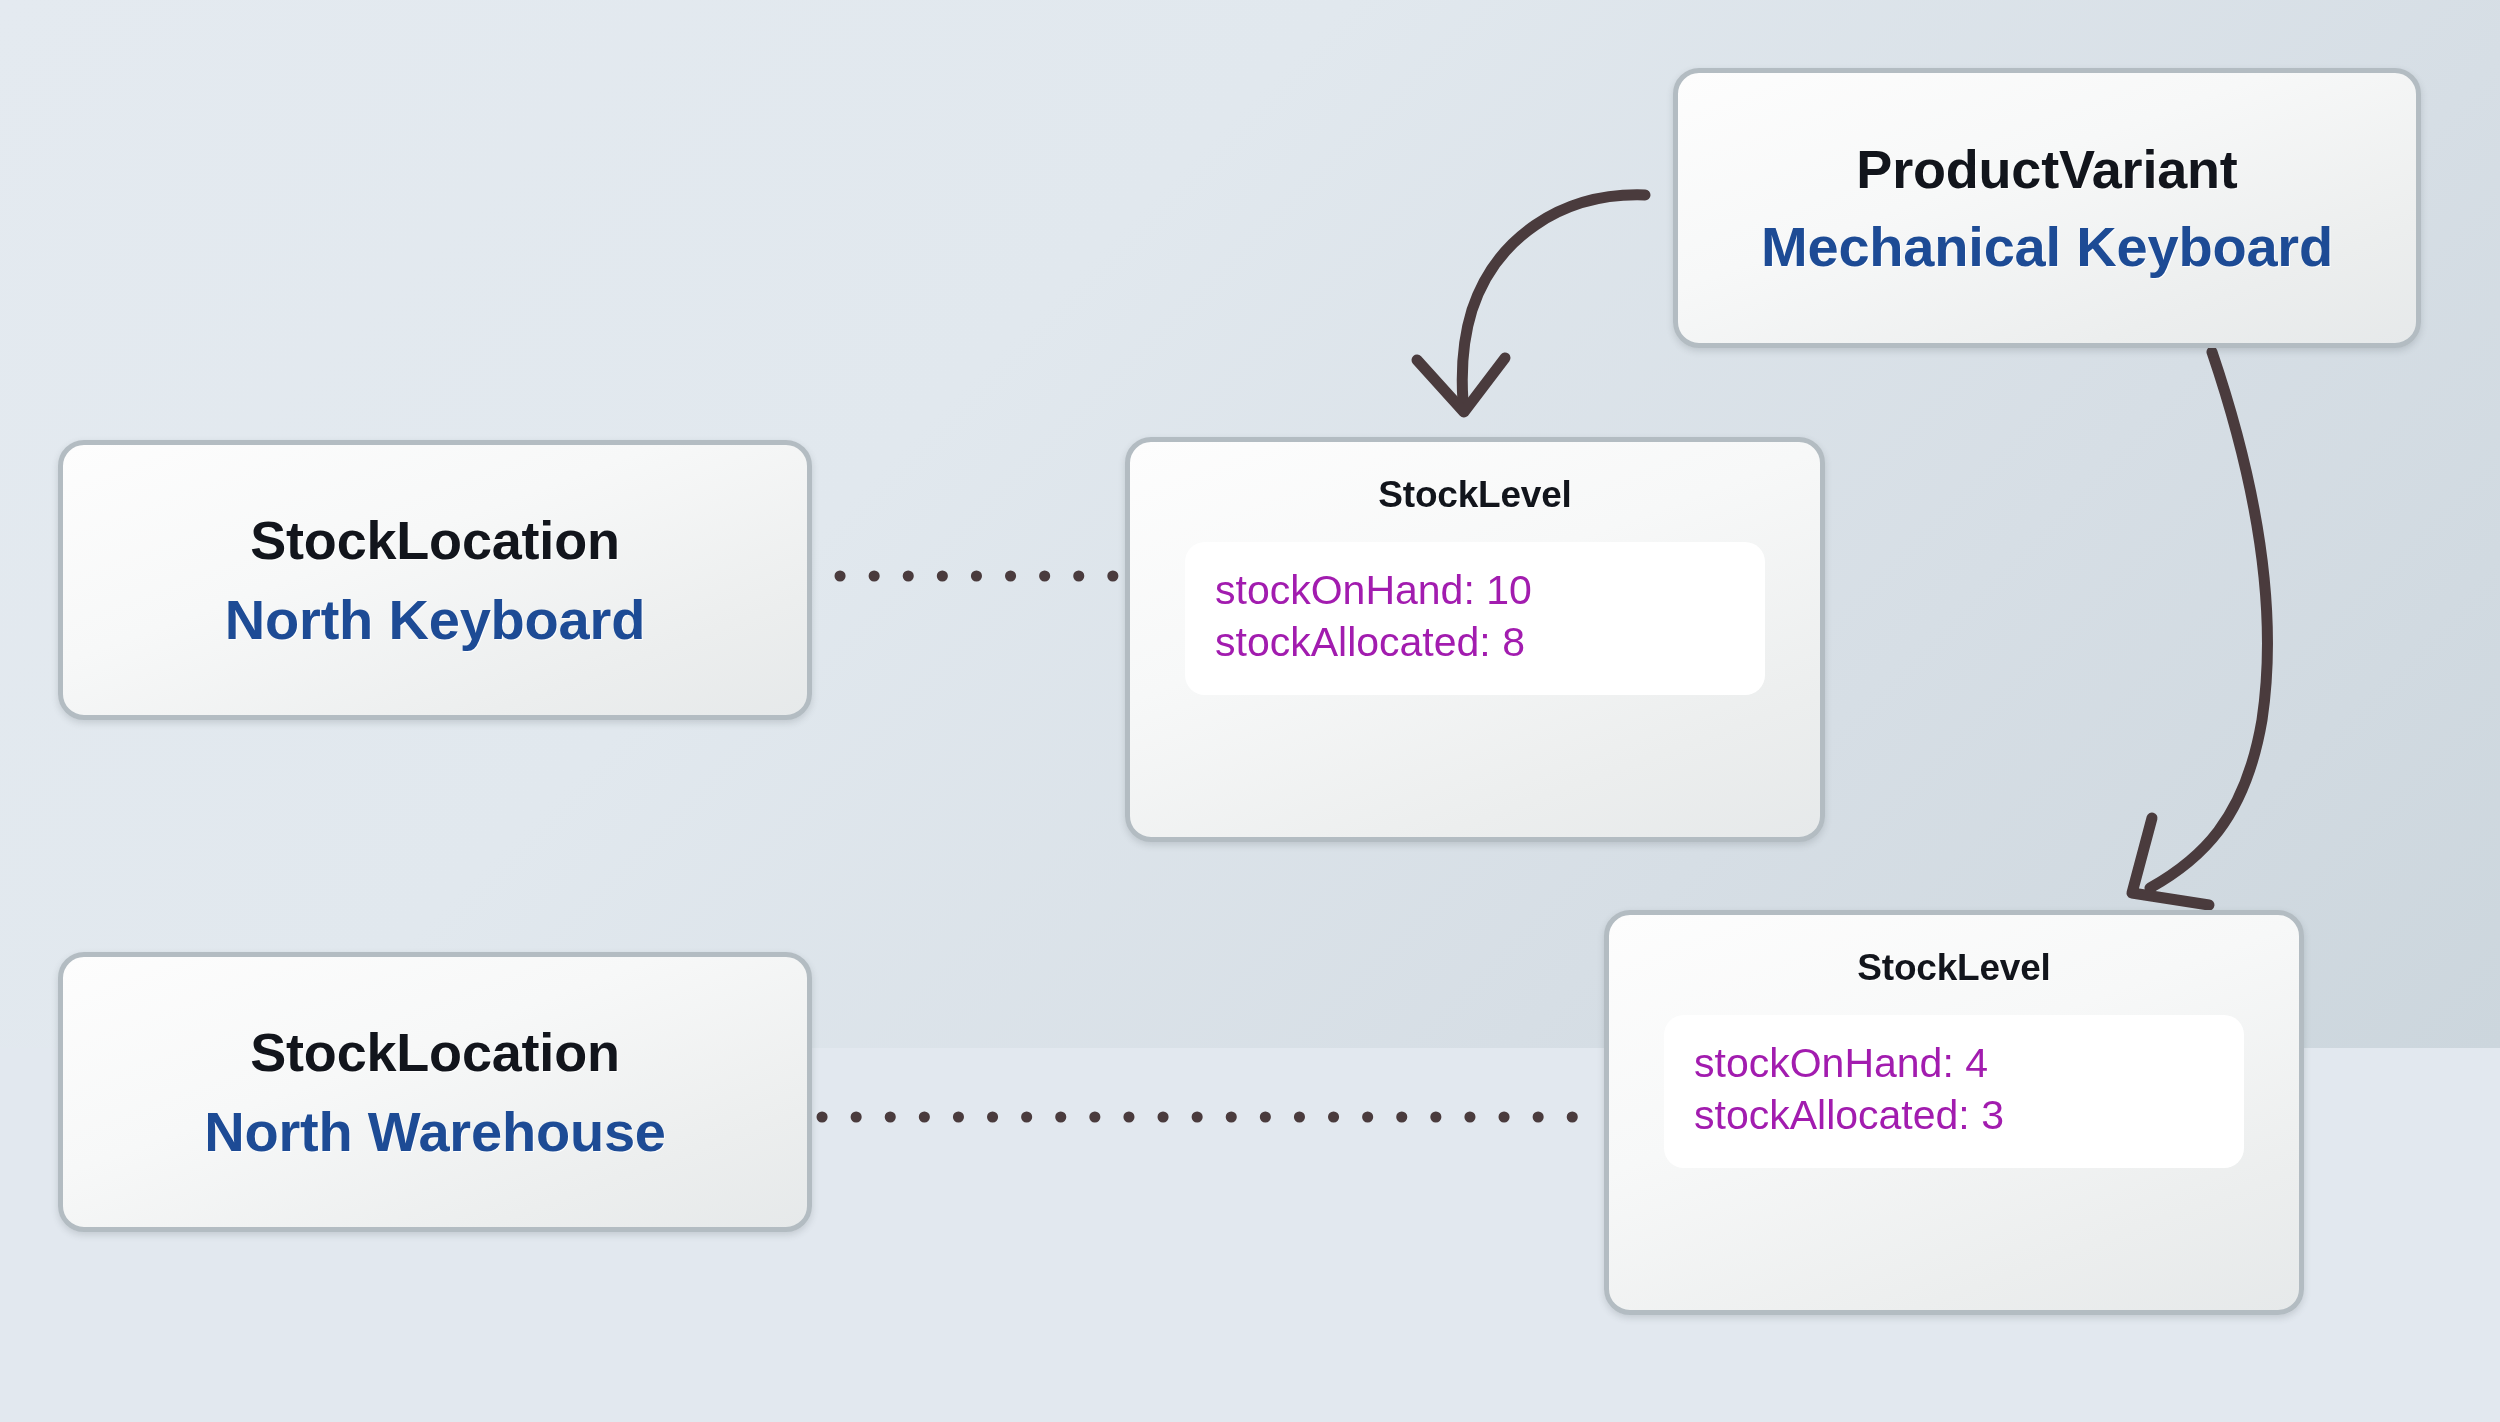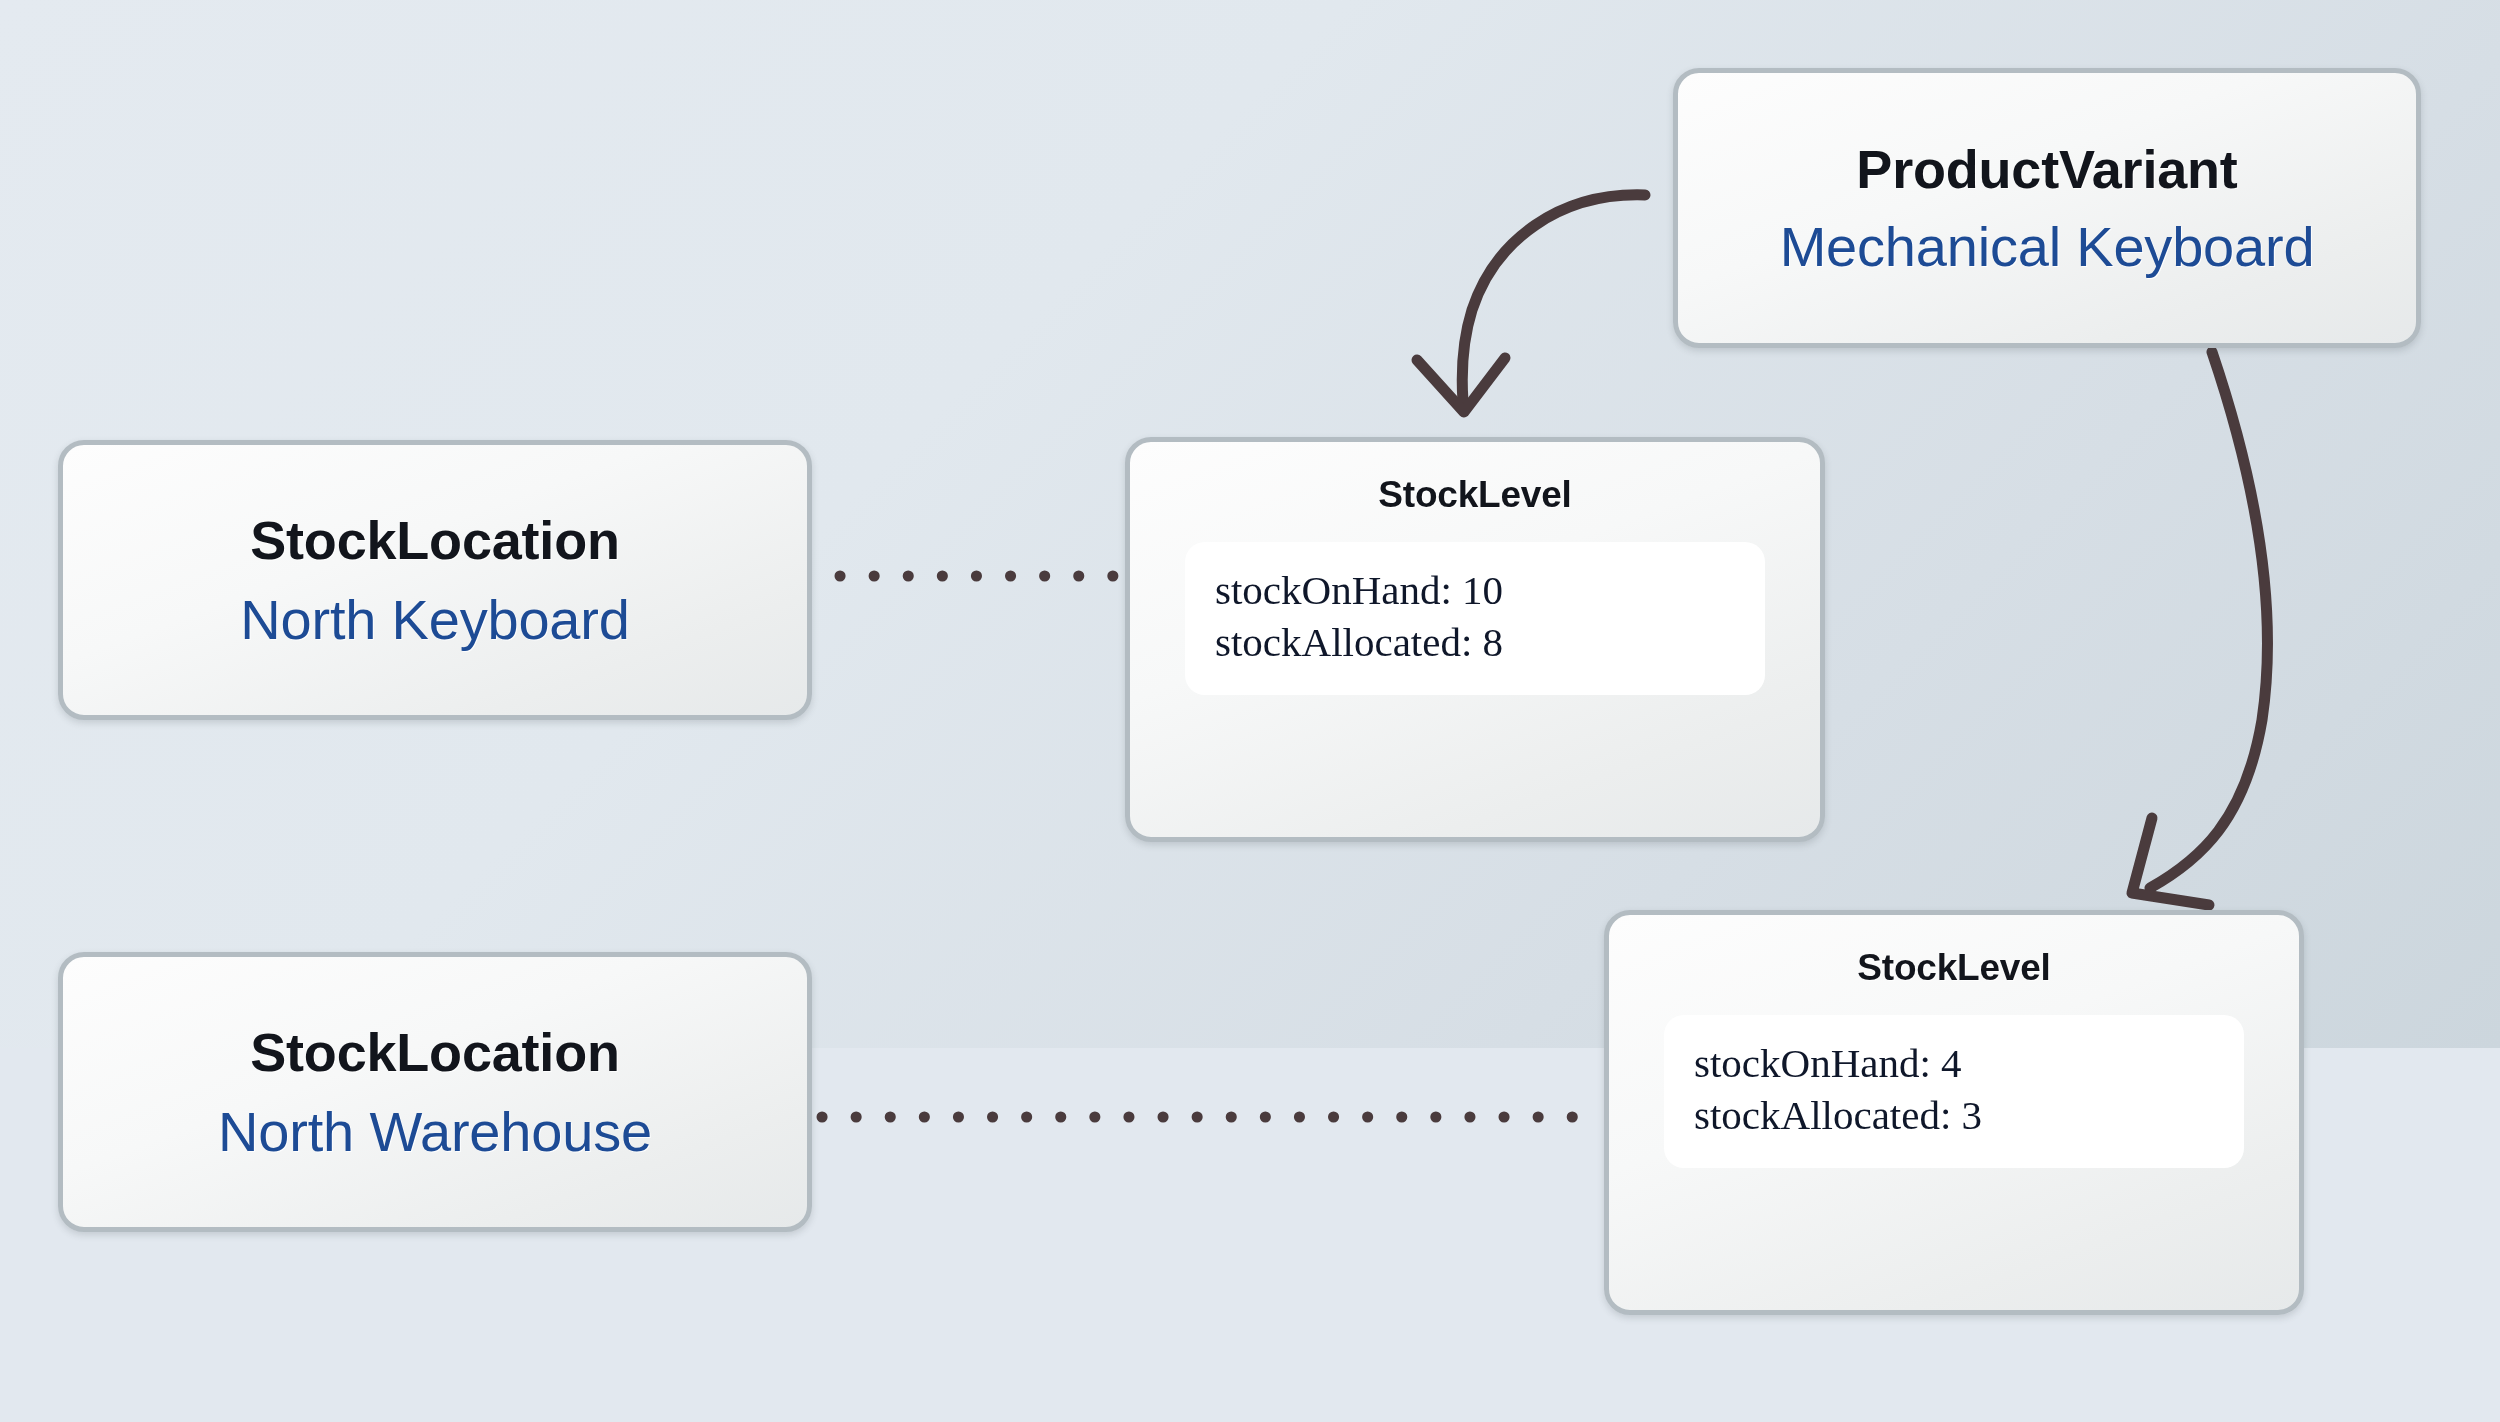--- a/index.html
+++ b/index.html
@@ -44,21 +44,21 @@
   }
   .node-type {
     color: #12151c;
     font-weight: bold;
     letter-spacing: -0.2px;
     text-shadow: 1px 1px 0 rgba(255,255,255,0.85);
     white-space: nowrap;
   }
   .node-name {
     color: #1d4b95;
-    font-weight: normal;
+    font-weight: bold;
     letter-spacing: -0.2px;
     text-shadow: 1px 1px 0 rgba(255,255,255,0.85);
     white-space: nowrap;
   }
 
   
   .entity .node-type { font-size: 54px; }
   .entity .node-name { font-size: 56px; }
 
   #node-product-variant {
@@ -85,24 +85,24 @@
     font-size: 37px;
     margin-bottom: 26px;
   }
   .detail-box {
     background: #ffffff;
     border-radius: 20px;
     padding: 22px 30px 26px 30px;
     box-sizing: border-box;
   }
   .detail-line {
-    font-family: Liberation Serif, serif;
+    font-family: Liberation Sans, sans-serif;
     font-size: 41px;
     line-height: 1.28;
-    color: #0f172a;
+    color: #a21caf;
     white-space: pre;
   }
 
   #node-stocklevel-north {
     left: 1125px; top: 437px; width: 700px; height: 405px;
   }
   #node-stocklevel-north .detail-box { width: 580px; }
 
   #node-stocklevel-south {
     left: 1604px; top: 910px; width: 700px; height: 405px;

